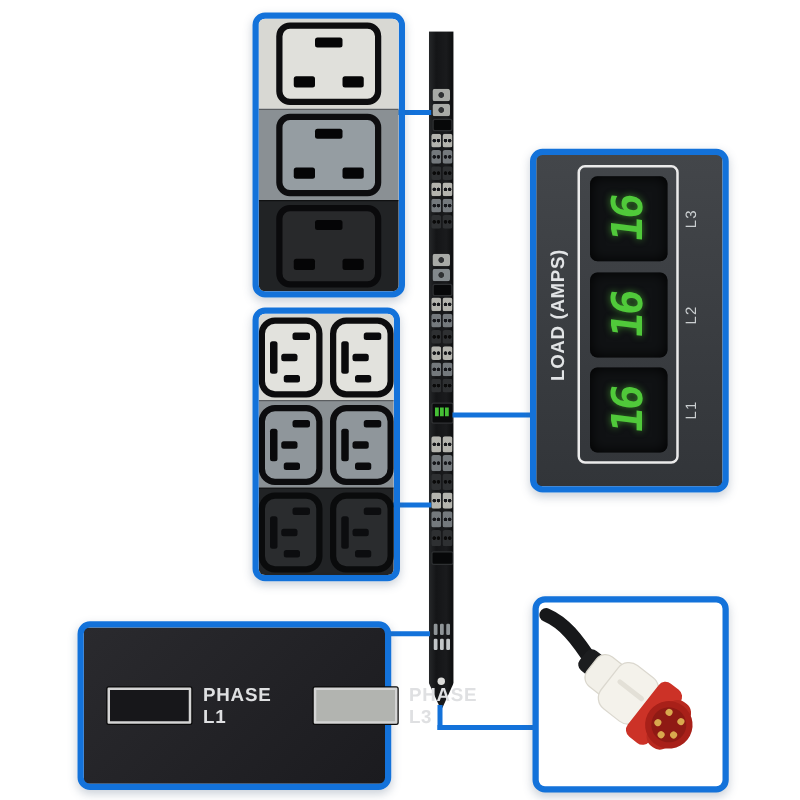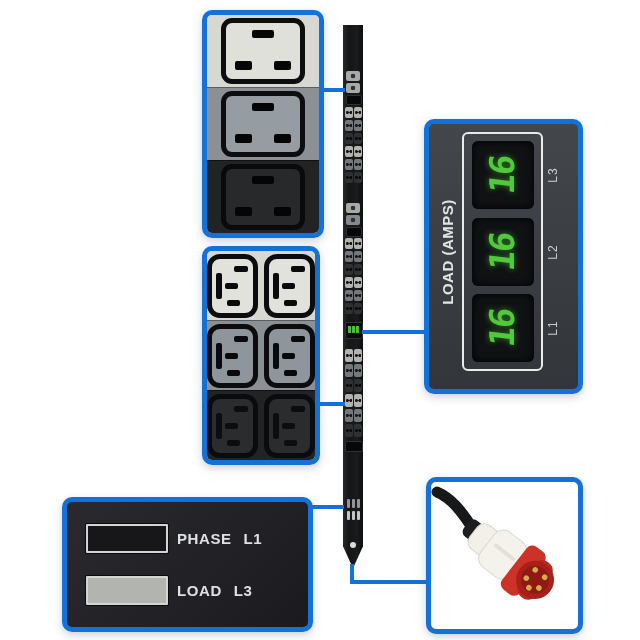--- a/index.html
+++ b/index.html
@@ -36,22 +36,22 @@
   .b-dark  .c13{background:#2a2c2e;border-color:#0a0b0c;}
   .c13 .slot{position:absolute;background:#0a0a0c;border-radius:2px;}
   .b-dark .c13 .slot{background:#0c0d0f;}
   .c13 .sv{left:4px;top:50%;transform:translateY(-50%);width:6px;height:26px;}
   .c13 .h1{top:7px;right:5px;width:14px;height:6px;}
   .c13 .h2{top:24px;left:13px;width:13px;height:6px;}
   .c13 .h3{bottom:7px;left:15px;width:13px;height:6px;}
 
   
   .legend-box{background:linear-gradient(135deg,#2a2a2e,#1b1b1f);}
-  .legend-rows{display:flex;flex-direction:column;justify-content:space-evenly;
-               width:100%;height:100%;}
+  .legend-rows{display:flex;flex-direction:row;justify-content:space-evenly;
+               width:100%;height:100%;align-items:center;}
   .lrow{display:flex;align-items:center;gap:9px;padding-left:19px;}
   .swatch{width:78px;height:25px;border:2px solid #d4d4d4;border-radius:1px;
           box-shadow:0 0 0 1px #0a0a0a;}
   .llabel{color:#dfe0e2;font-size:15px;font-weight:600;letter-spacing:.6px;word-spacing:7px;}
 
   
   .meter-box{background:linear-gradient(180deg,#43464a,#323539);}
   .meter-title{position:absolute;left:18px;top:128px;transform:translate(-50%,-50%) rotate(-90deg);
                white-space:nowrap;color:#e2e4e6;font-size:15px;font-weight:600;letter-spacing:.5px;}
   .meter-frame{position:absolute;left:33px;top:8px;width:77px;height:235px;
@@ -293,21 +293,21 @@
   </div>
 
   <div class="callout legend-box" style="left:62px;top:497px;width:241px;height:125px">
     <div class="legend-rows">
       <div class="lrow">
         <span class="swatch" style="background: rgb(23, 23, 26);"></span>
         <span class="llabel">PHASE L1</span>
       </div>
       <div class="lrow">
         <span class="swatch" style="background: rgb(178, 180, 176);"></span>
-        <span class="llabel">LOAD L3</span>
+        <span class="llabel">PHASE L3</span>
       </div>
     </div>
   </div>
 
   <div class="callout meter-box" style="left:424px;top:119px;width:149px;height:265px">
     <div class="meter-title">LOAD (AMPS)</div>
     <div class="meter-frame"></div>
     <div class="channels">
       <div class="led-box">
           <span class="led-val">16</span>

